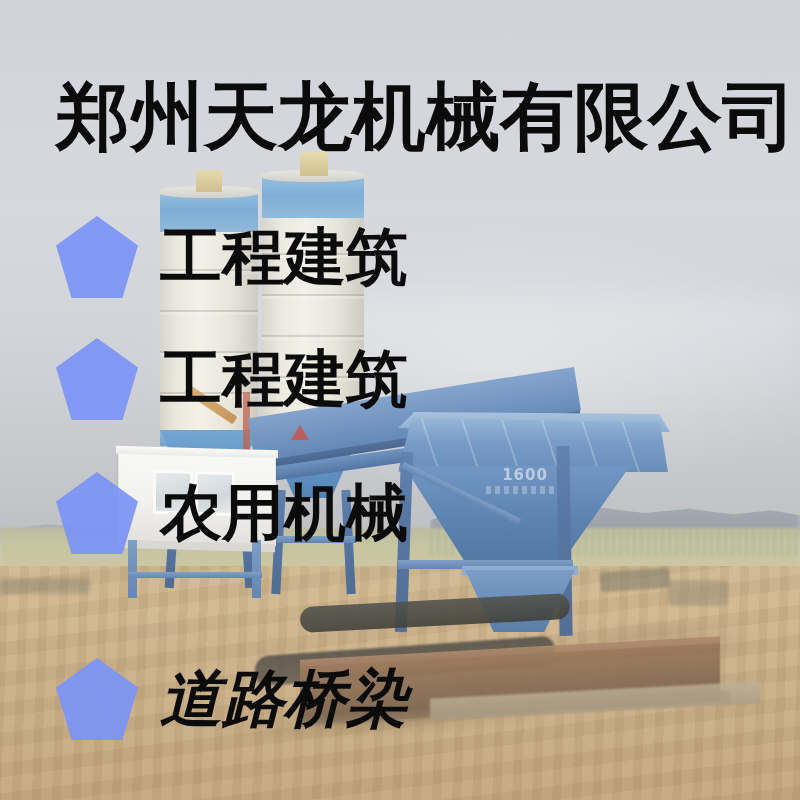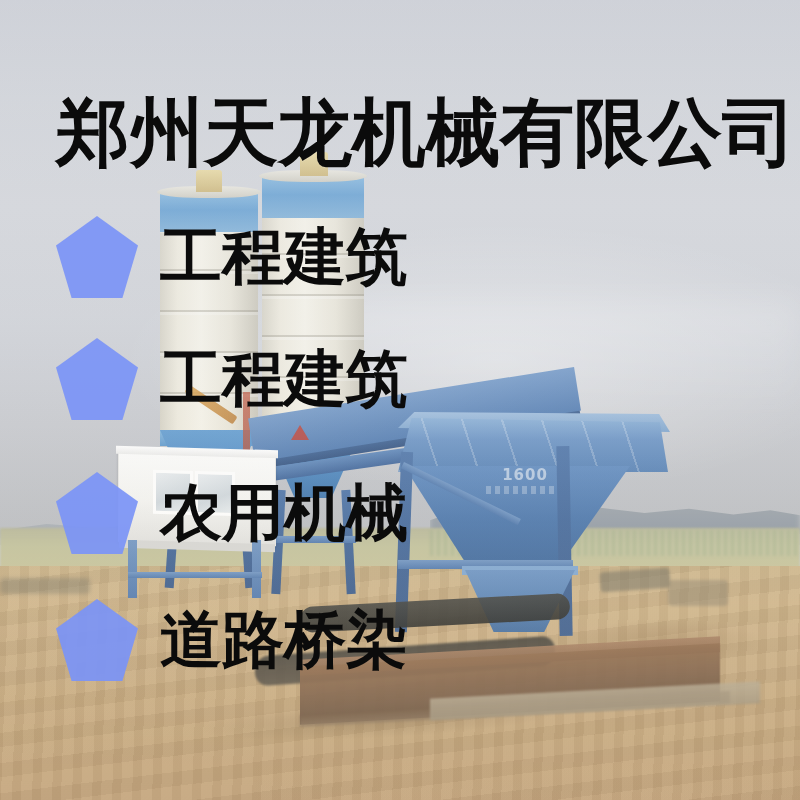--- a/index.html
+++ b/index.html
@@ -250,21 +250,21 @@
   .photo-wash{
     position:absolute;inset:0;
     background:linear-gradient(180deg, rgba(228,230,234,.30) 0%, rgba(222,226,232,.20) 45%, rgba(228,220,200,.12) 65%, rgba(235,225,205,.22) 100%);
     pointer-events:none;
   }
 
   
   .overlay{position:absolute;inset:0;}
 
   .company-title{
-    position:absolute;left:56px;top:92px;
+    position:absolute;left:56px;top:76px;
     font-family:"DejaVu Sans","Liberation Sans",sans-serif;
     font-weight:700;
     font-size:74px;
     line-height:80px;
     letter-spacing:0px;
     color:#0b0b0b;
     white-space:nowrap;
     text-shadow:0 1px 0 rgba(255,255,255,.15);
   }
 
@@ -285,21 +285,21 @@
     font-weight:700;
     font-size:62px;
     line-height:66px;
     color:#0b0b0b;
     white-space:nowrap;
   }
 
   .f1{top:214px;}
   .f2{top:336px;}
   .f3{top:470px;}
-  .f4{top:597px;}
+  .f4{top:656px;font-style:italic;}
 </style>
 </head>
 <body>
 
 <div id="poster">
 
   <div class="photo">
 
     <div class="sky"></div>
     <div class="sky-haze"></div>

